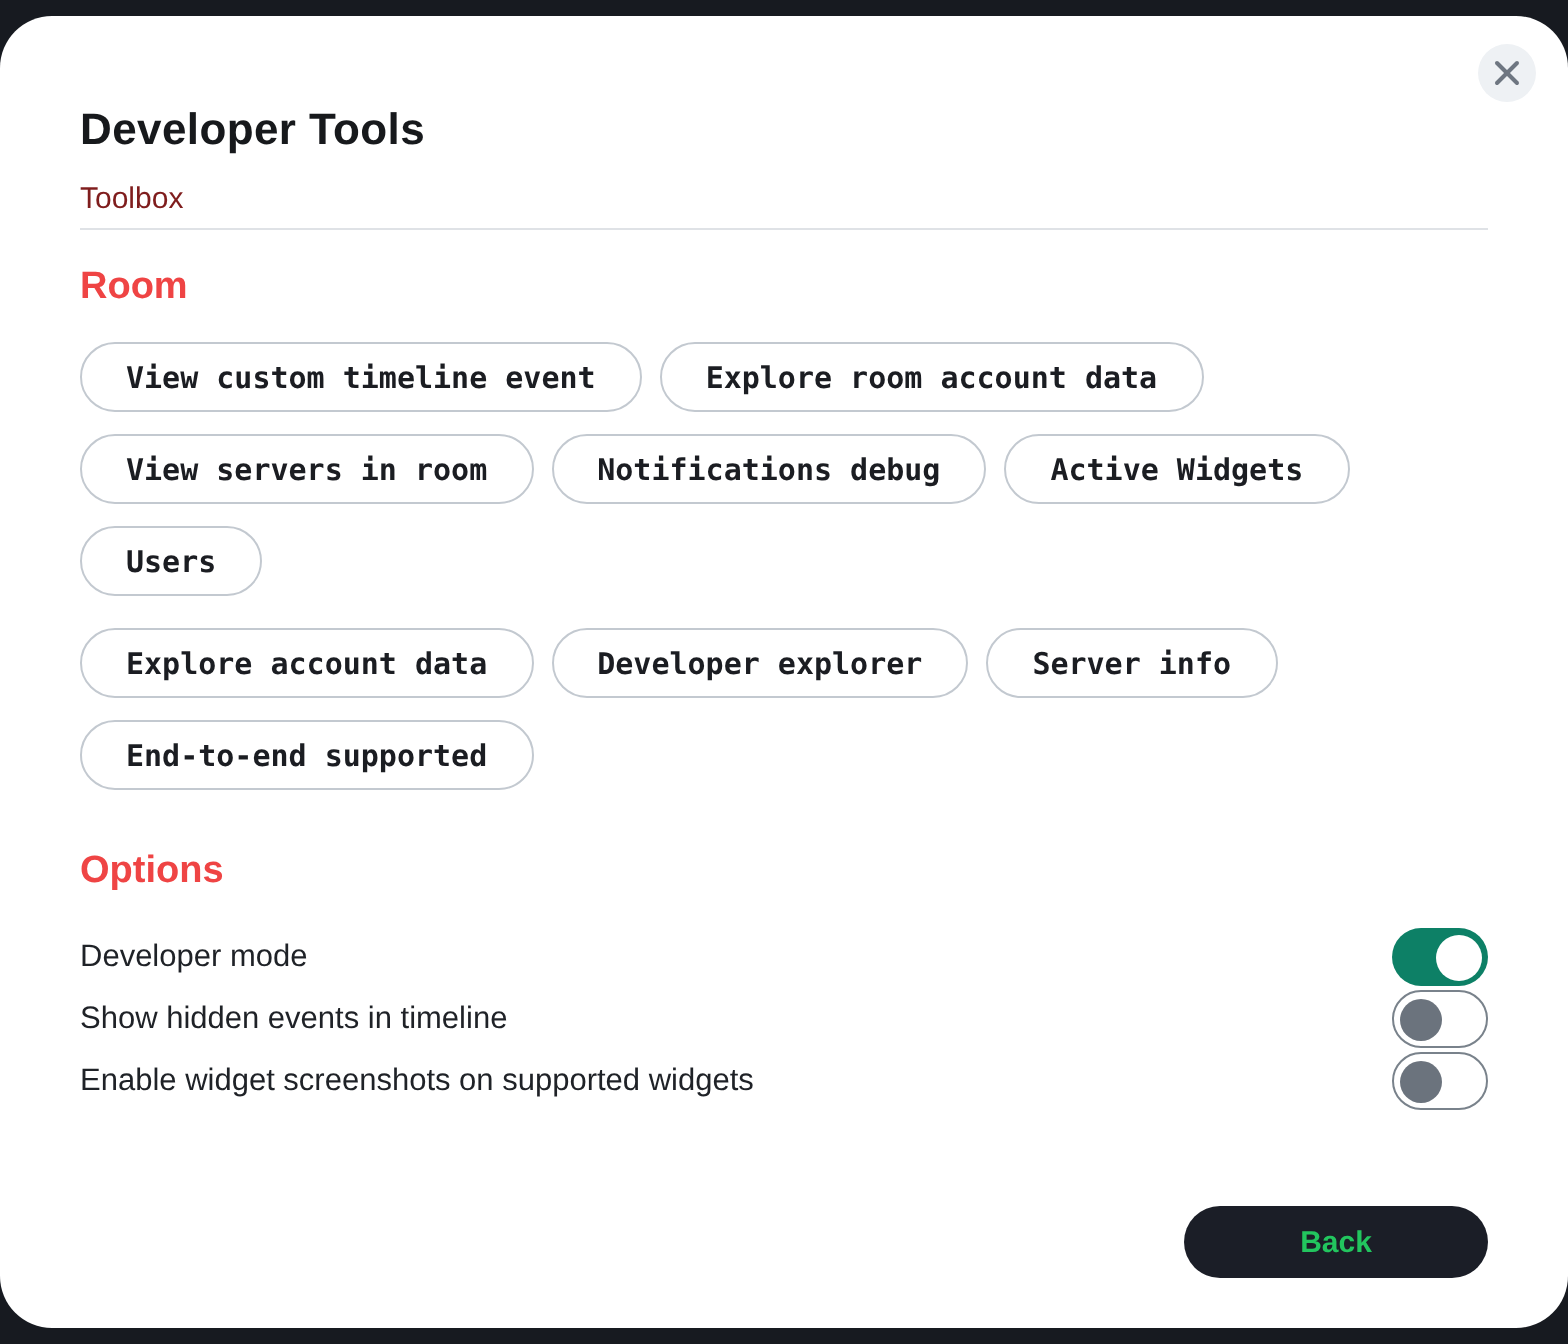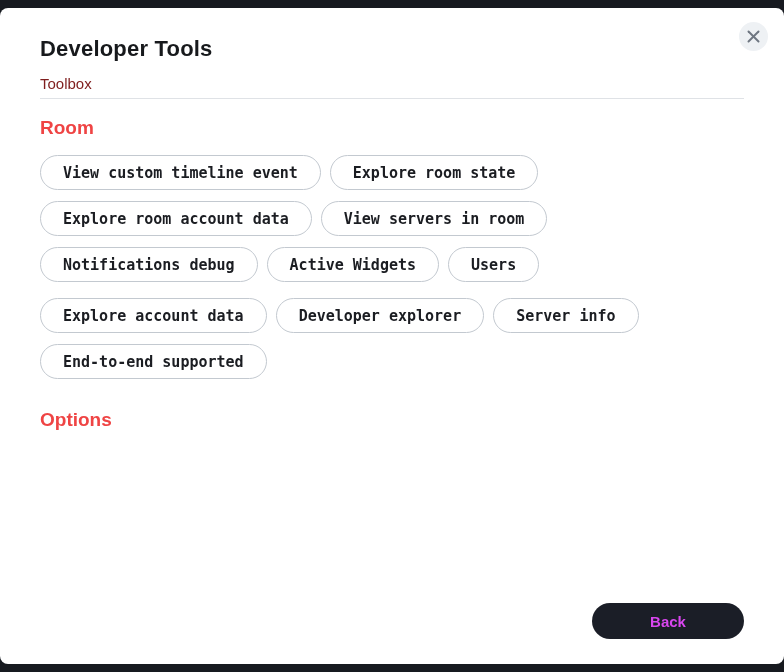--- a/index.html
+++ b/index.html
@@ -8,22 +8,22 @@
     width: 784px; height: 672px;
     background: #171a20;
     font-family: "Liberation Sans", sans-serif;
     position: relative;
     overflow: hidden;
   }
   .modal {
     position: absolute;
     left: 0; right: 0; top: 8px; bottom: 8px;
     background: #ffffff;
-    border-radius: 8px;
-    padding: 28px 40px 0 40px;
+    border-radius: 26px;
+    padding: 44px 40px 0 40px;
   }
   .close-btn {
     position: absolute;
     top: 14px; right: 16px;
     width: 29px; height: 29px;
     border-radius: 50%;
     background: #eef1f4;
     border: none;
     display: flex; align-items: center; justify-content: center;
     cursor: pointer;
@@ -108,21 +108,21 @@
     width: 23px; height: 23px;
     border-radius: 50%;
     background: #ffffff;
   }
   .back-btn {
     position: absolute;
     right: 40px; bottom: 25px;
     width: 152px; height: 36px;
     border-radius: 18px;
     background: #1b1e27;
-    color: #d946ef;
+    color: #22c55e;
     font-family: "Liberation Sans", sans-serif;
     font-weight: 700;
     font-size: 15px;
     border: none;
     display: flex; align-items: center; justify-content: center;
     cursor: pointer;
   }
 </style>
 </head>
 <body>
@@ -139,37 +139,56 @@
   </button>
 
   <h1 class="dialog-title">Developer Tools</h1>
 
   <div class="dialog-subtitle">Toolbox</div>
 
   <div class="section section-room">
     <h2 class="section-heading">Room</h2>
     <div class="btn-group">
       <button class="pill-btn">View custom timeline event</button>
-      <button class="pill-btn">Explore room state</button>
       <button class="pill-btn">Explore room account data</button>
       <button class="pill-btn">View servers in room</button>
       <button class="pill-btn">Notifications debug</button>
       <button class="pill-btn">Active Widgets</button>
       <button class="pill-btn">Users</button>
     </div>
   </div>
 
   <div class="section section-other">
     <div class="btn-group">
       <button class="pill-btn">Explore account data</button>
       <button class="pill-btn">Developer explorer</button>
       <button class="pill-btn">Server info</button>
       <button class="pill-btn">End-to-end supported</button>
     </div>
   </div>
 
   <div class="section section-options">
     <h2 class="section-heading">Options</h2>
+    <div class="options-list">
+      <div class="opt-row">
+        <span class="opt-label">Developer mode</span>
+        <div class="toggle on">
+            <div class="knob"></div>
+          </div>
+      </div>
+      <div class="opt-row">
+        <span class="opt-label">Show hidden events in timeline</span>
+        <div class="toggle off">
+            <div class="knob"></div>
+          </div>
+      </div>
+      <div class="opt-row">
+        <span class="opt-label">Enable widget screenshots on supported widgets</span>
+        <div class="toggle off">
+            <div class="knob"></div>
+          </div>
+      </div>
+    </div>
   </div>
 
   <button class="back-btn">Back</button>
 
 </div>
 
 </body></html>

